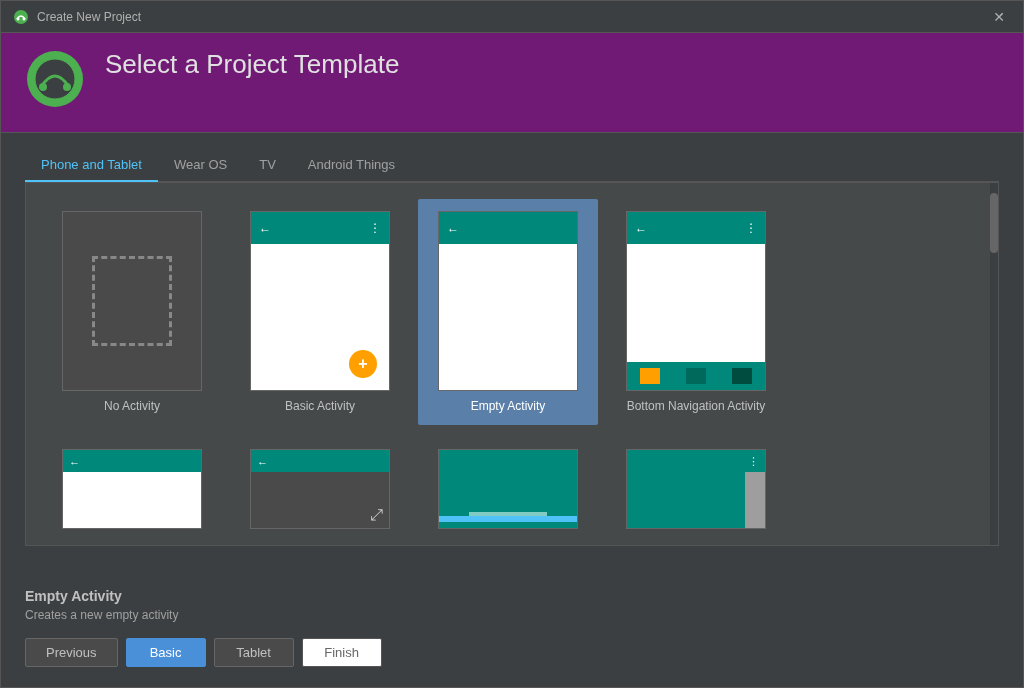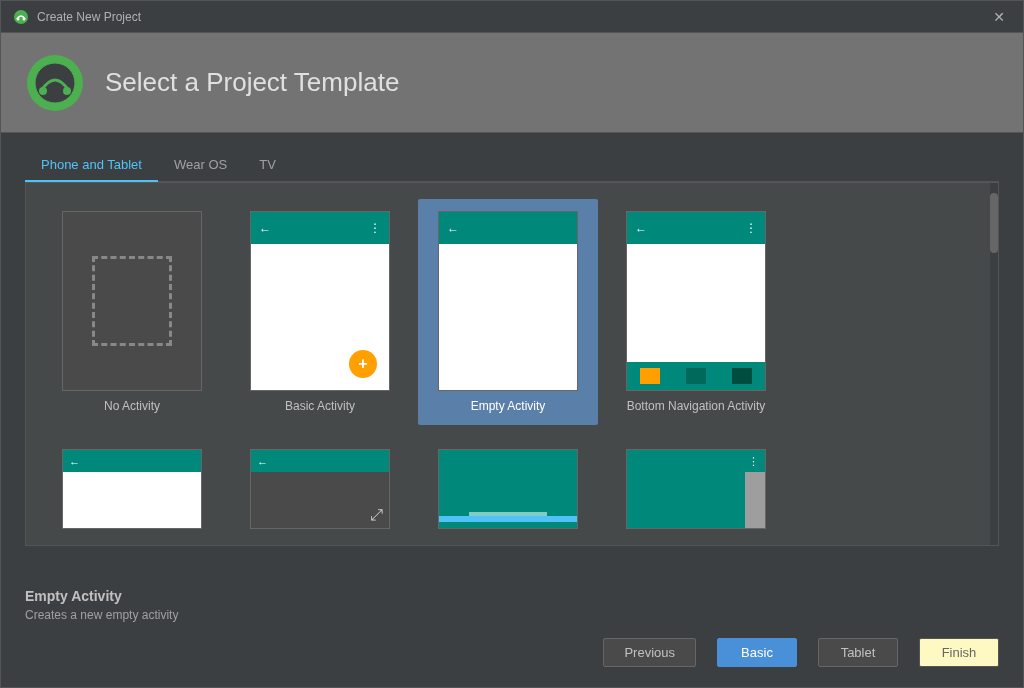--- a/index.html
+++ b/index.html
@@ -45,24 +45,24 @@
     }
     .close-btn {
       color: #b0b0b0;
       font-size: 14px;
       cursor: pointer;
       background: none;
       border: none;
       padding: 2px 6px;
     }
     .header {
-      background: #737373;
+      background: #701a75;
       padding: 16px 24px;
       display: flex;
-      align-items: center;
+      align-items: flex-start;
       gap: 20px;
       min-height: 100px;
       border-bottom: 1px solid #555;
     }
     .header-logo {
       width: 60px;
       height: 60px;
     }
     .header-title {
       color: #e0e0e0;
@@ -224,22 +224,21 @@
       font-size: 14px;
       font-weight: 600;
       margin-bottom: 4px;
     }
     .footer-description p {
       color: #a0a0a0;
       font-size: 12px;
     }
     .footer-buttons {
       display: flex;
-      justify-content: flex-end;
-      gap: 21px;
+      gap: 8px;
       padding: 8px 0 4px 0;
     }
     .btn {
       padding: 6px 20px;
       font-size: 13px;
       cursor: pointer;
       border-radius: 2px;
       border: 1px solid #666;
       min-width: 80px;
     }
@@ -247,21 +246,21 @@
       background: #4a4a4a;
       color: #c0c0c0;
       border-color: #666;
     }
     .btn-primary {
       background: #4a90d9;
       color: white;
       border-color: #4a90d9;
     }
     .btn-disabled {
-      background: #fef9c3;
+      background: #ffffff;
       color: #666;
       border-color: #555;
       cursor: default;
     }
     
     .row2-preview {
       width: 140px;
       height: 80px;
       background: white;
       border: 1px solid #666;
@@ -323,20 +322,21 @@
     </svg>
     <h1 class="header-title">Select a Project Template</h1>
   </div>
 
   <div class="content">
 
     <div class="tabs">
       <div class="tab active">Phone and Tablet</div>
       <div class="tab">Wear OS</div>
       <div class="tab">TV</div>
+      <div class="tab">Android Things</div>
     </div>
 
     <div class="template-area-wrapper">
       <div class="template-area">
 
         <div style="display:flex; padding: 16px 16px 0 16px; gap: 8px;">
 
           <div class="template-item">
             <div class="template-preview">
               <div class="no-activity-preview">

